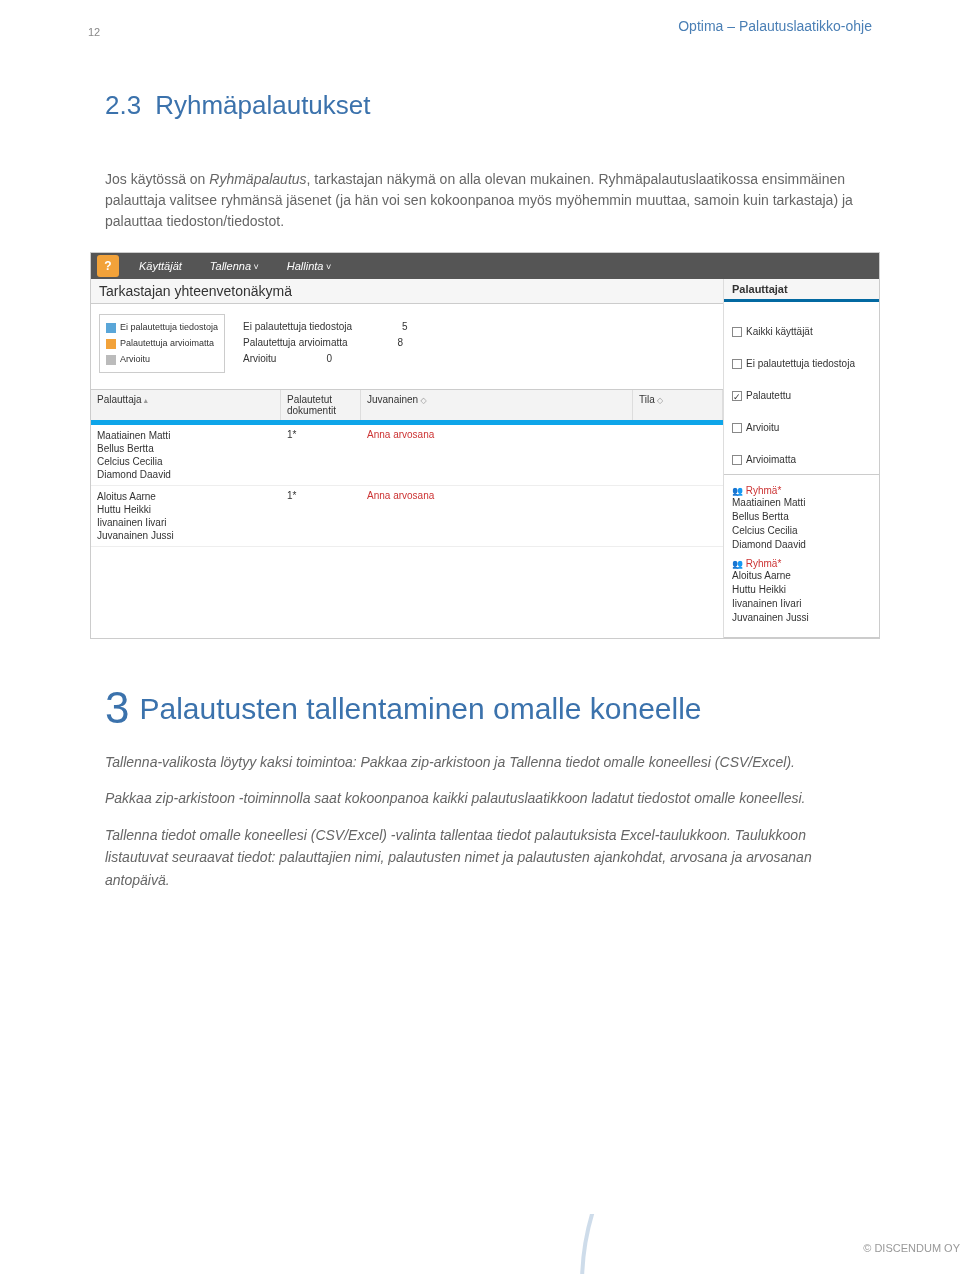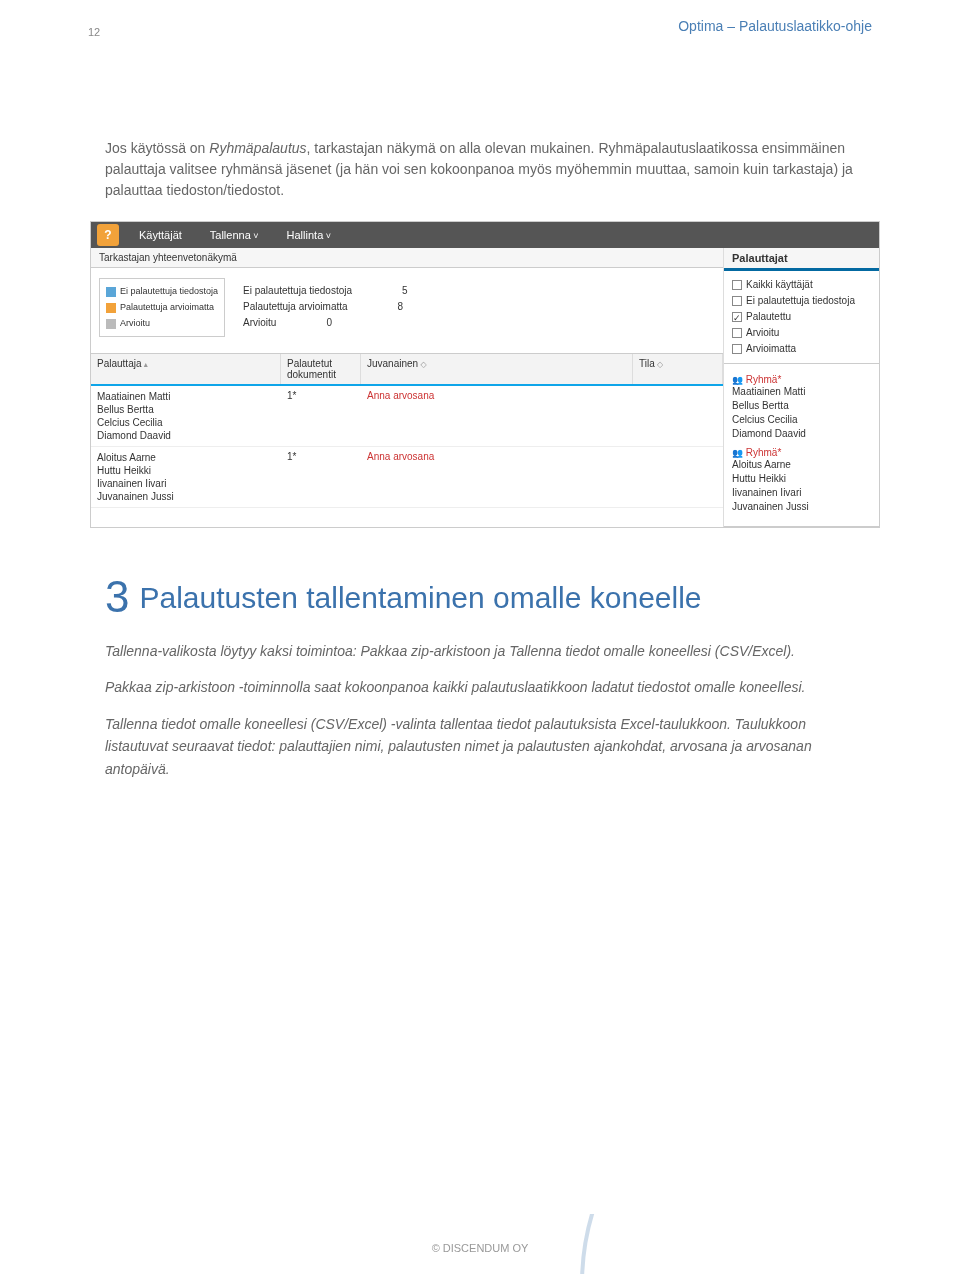--- a/index.html
+++ b/index.html
@@ -60,29 +60,29 @@
     display: flex;
     align-items: center;
     height: 26px;
   }
   .app-menu .help {
     width: 22px; height: 22px; margin: 0 6px;
     background: #f2a23a; border-radius: 3px;
     display: flex; align-items: center; justify-content: center;
     color: #fff; font-weight: bold; font-size: 12px;
   }
-  .app-menu .mitem { padding: 0 14px; font-size: 11px; }
+  .app-menu .mitem { padding: 0 14px; font-size: 11px; font-style: italic; }
   .app-menu .chev::after { content: " ˅"; font-size: 9px; }
   .app-body { display: flex; }
   .app-main { flex: 1; border-right: 1px solid #ddd; }
   .panel-title {
     background: #f6f6f6;
     border-bottom: 1px solid #ccc;
     padding: 4px 8px;
-    font-size: 10px;
+    font-size: 14px;
   }
   .summary-row {
     display: flex;
     padding: 10px 8px 16px 8px;
     gap: 18px;
     align-items: center;
     border-bottom: 1px solid #ccc;
   }
   .pie {
     width: 70px; height: 70px; border-radius: 50%;
@@ -97,21 +97,21 @@
     font-size: 9px;
     line-height: 1.8;
   }
   .swatch { display:inline-block; width:10px; height:10px; margin-right:4px; vertical-align:middle; }
   .sw-blue { background:#5aa6d8; }
   .sw-orange { background:#f2a23a; }
   .sw-gray { background:#bbb; }
   .counts { font-size: 10px; line-height: 1.6; }
   .counts-row { display:flex; gap: 50px; }
   .table-head {
-    display:flex; background:#f3f3f3; border-bottom:2px solid #0ea5e9;
+    display:flex; background:#f3f3f3; border-bottom:5px solid #0ea5e9;
     font-size:10px;
   }
   .table-head > div { padding:4px 6px; border-right:1px solid #ddd; }
   .th-palauttaja { width: 190px; }
   .th-dok { width: 80px; }
   .th-arv { flex:1; }
   .th-tila { width: 90px; }
   .sort::after { content:" ▴"; font-size:8px; color:#999; }
   .sort2::after { content:" ◇"; font-size:8px; color:#999; }
   .tbl-row { display:flex; border-bottom:1px solid #eee; font-size:10px; }
@@ -123,21 +123,21 @@
 
   .app-side { width: 155px; font-size: 10px; }
   .side-block {
     border-bottom: 1px solid #ccc;
     padding: 6px 8px;
   }
   .side-title {
     background:#f6f6f6; padding:4px 8px; border-bottom:3px solid #0369a1;
     font-size:11px; font-weight:bold;
   }
-  .chk-row { display:flex; align-items:center; gap:4px; line-height:1.6; }
+  .chk-row { display:flex; align-items:center; gap:4px; line-height:1.6;margin-top:16px; }
   .chk { width:10px; height:10px; border:1px solid #888; display:inline-block; }
   .chk.checked::after { content:"✓"; font-size:9px; position:relative; top:-3px; left:0px; }
   .btn-side {
     background:#eee; border:1px solid #999; padding:3px 8px; font-size:10px;
     display:inline-block; margin-top:4px;
   }
   .grp-title { color:#c33; font-size:10px; margin-top:4px; }
   .grp-title::before { content:"👥 "; font-size:9px; }
   .names { line-height:1.4; margin-bottom:6px; }
 
@@ -145,21 +145,21 @@
   .section3-wrap { margin-top: 44px; }
   h1.big {
     color:#3B72AC; font-weight:normal; font-size:30px;
     margin-bottom:18px;
   }
   h1.big .bignum { font-size:44px; margin-right:10px; vertical-align:-4px; }
   .ital { font-style: italic; color: #666; font-size: 14px; line-height:1.6; margin-bottom:14px; }
 
   .footer {
     position:absolute; bottom:20px; left:0; right:0;
-    text-align:center; font-size:11px; color:#999;
+    text-align:right; font-size:11px; color:#999;
   }
   .footer-deco {
     position:absolute; bottom:0; right:0; width:380px; height:60px;
     overflow:hidden; pointer-events:none;
   }
   .footer-deco .arc1 {
     position:absolute; right:-120px; bottom:-260px;
     width:500px; height:500px; border:4px solid #3B72AC; border-radius:50%;
     opacity:0.25;
   }
@@ -170,20 +170,23 @@
   }
 </style>
 </head>
 <body>
 
 <div class="page-num">12</div>
 <div class="doc-title">Optima – Palautuslaatikko-ohje</div>
 
 <div class="content">
 
+  <h2 class="section">
+    <span class="num">2.3</span><span>Ryhmäpalautukset</span>
+  </h2>
 
   <p class="body-text">
     <span>Jos käytössä on </span><em>Ryhmäpalautus</em><span>, tarkastajan näkymä on alla olevan mukainen. Ryhmäpalautuslaatikossa ensimmäinen palauttaja valitsee ryhmänsä jäsenet (ja hän voi sen kokoonpanoa myös myöhemmin muuttaa, samoin kuin tarkastaja) ja palauttaa tiedoston/tiedostot.</span>
   </p>
 
   <div class="app-shot">
     <div class="app-menu">
       <div class="help">?</div>
       <div class="mitem">Käyttäjät</div>
       <div class="mitem chev">Tallenna</div>

